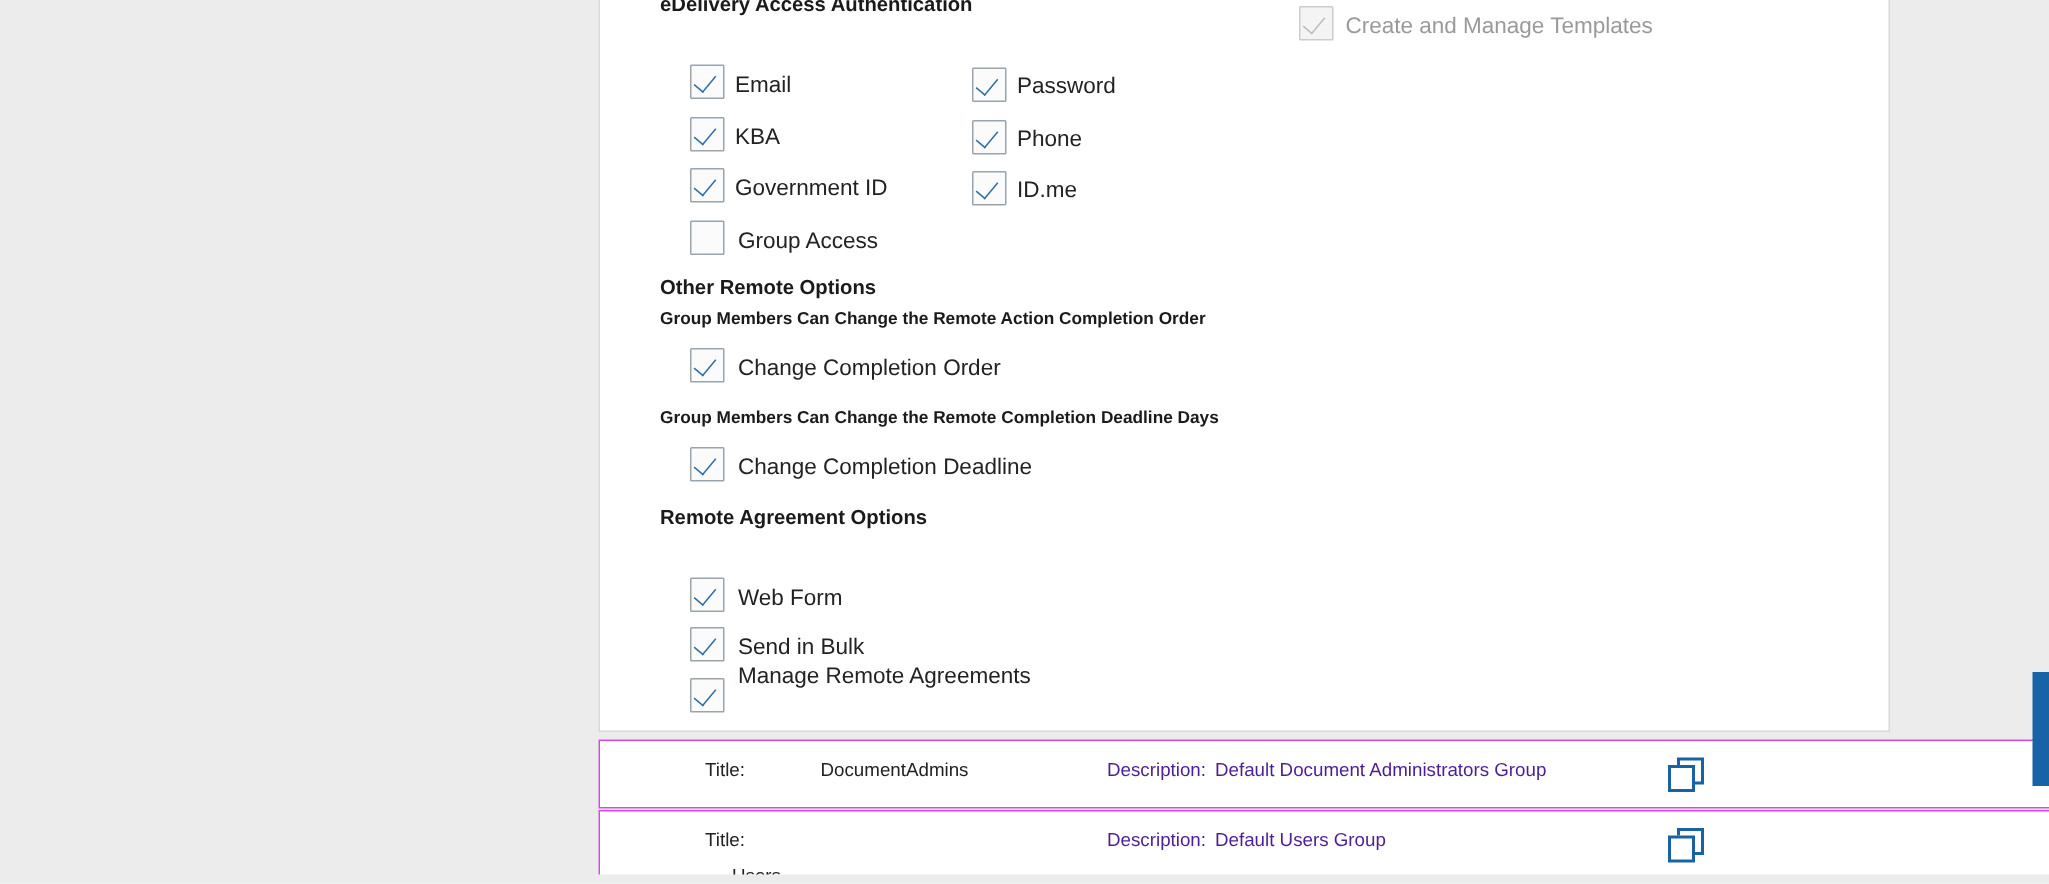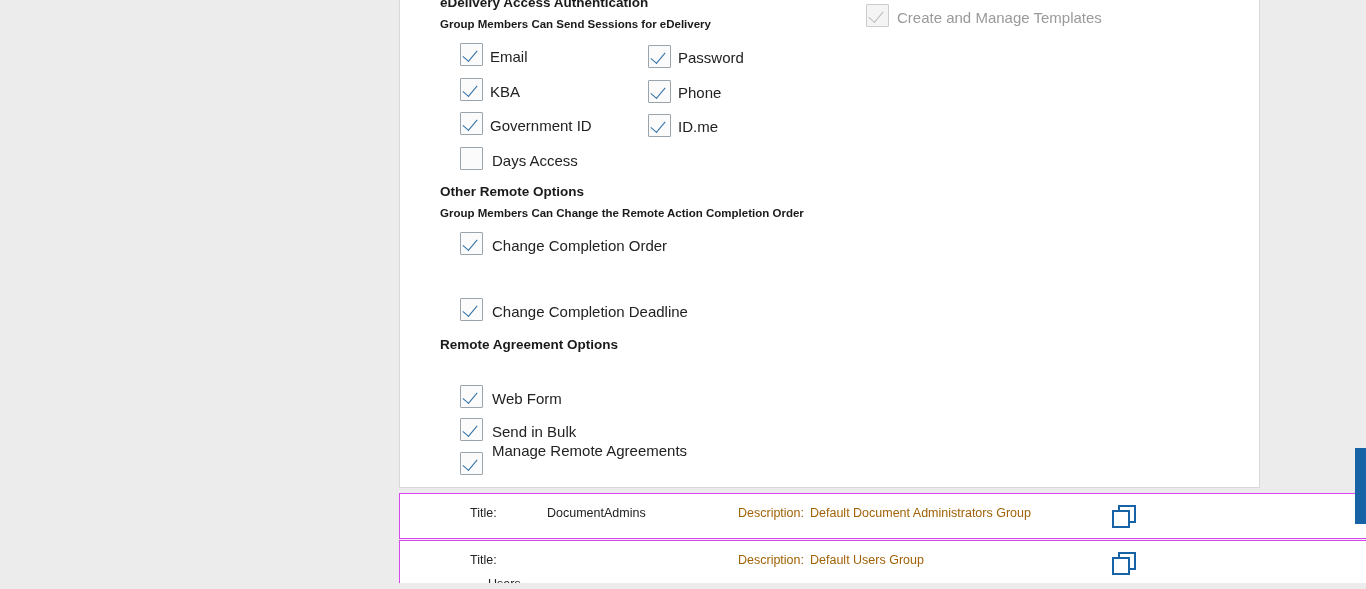--- a/index.html
+++ b/index.html
@@ -94,21 +94,21 @@
   }
   .row-title {
     position: absolute;
     font-size: 12.5px;
     color: #222;
     white-space: nowrap;
   }
   .row-desc {
     position: absolute;
     font-size: 12.5px;
-    color: #a16207;
+    color: #4c1d95;
     white-space: nowrap;
   }
   .copy-icon {
     position: absolute;
     width: 26px;
     height: 26px;
   }
   .copy-icon .back {
     position: absolute;
     left: 6px;
@@ -159,49 +159,49 @@
 </head>
 <body>
 
 <div id="page">
 
   <div class="page-edge-left"></div>
 
   <div class="panel">
 
     <div class="section-title" style="left:40px; top:55px;">eDelivery Access Authentication</div>
-    <div class="sub-title" style="left:40px; top:78px;">Group Members Can Send Sessions for eDelivery</div>
 
     <div class="cbx checked" style="left:60px; top:103px;"></div>
     <div class="opt-label" style="left:90px; top:108px;">Email</div>
 
     <div class="cbx checked" style="left:248px; top:105px;"></div>
     <div class="opt-label" style="left:278px; top:109px;">Password</div>
 
     <div class="cbx checked" style="left:60px; top:138px;"></div>
     <div class="opt-label" style="left:90px; top:143px;">KBA</div>
 
     <div class="cbx checked" style="left:248px; top:140px;"></div>
     <div class="opt-label" style="left:278px; top:144px;">Phone</div>
 
     <div class="cbx checked" style="left:60px; top:172px;"></div>
     <div class="opt-label" style="left:90px; top:177px;">Government ID</div>
 
     <div class="cbx checked" style="left:248px; top:174px;"></div>
     <div class="opt-label" style="left:278px; top:178px;">ID.me</div>
 
     <div class="cbx" style="left:60px; top:207px;"></div>
-    <div class="opt-label" style="left:92px; top:212px;">Days Access</div>
+    <div class="opt-label" style="left:92px; top:212px;">Group Access</div>
 
     <div class="section-title" style="left:40px; top:244px;">Other Remote Options</div>
     <div class="sub-title" style="left:40px; top:267px;">Group Members Can Change the Remote Action Completion Order</div>
 
     <div class="cbx checked" style="left:60px; top:292px;"></div>
     <div class="opt-label" style="left:92px; top:297px;">Change Completion Order</div>
 
+    <div class="sub-title" style="left:40px; top:333px;">Group Members Can Change the Remote Completion Deadline Days</div>
 
     <div class="cbx checked" style="left:60px; top:358px;"></div>
     <div class="opt-label" style="left:92px; top:363px;">Change Completion Deadline</div>
 
     <div class="section-title" style="left:40px; top:397px;">Remote Agreement Options</div>
 
     <div class="cbx checked" style="left:60px; top:445px;"></div>
     <div class="opt-label" style="left:92px; top:450px;">Web Form</div>
 
     <div class="cbx checked" style="left:60px; top:478px;"></div>

